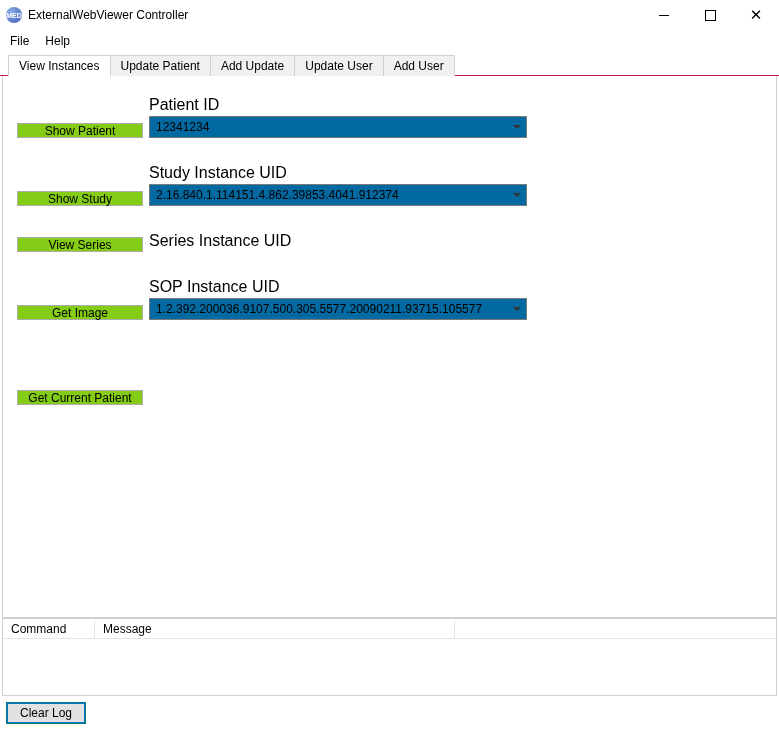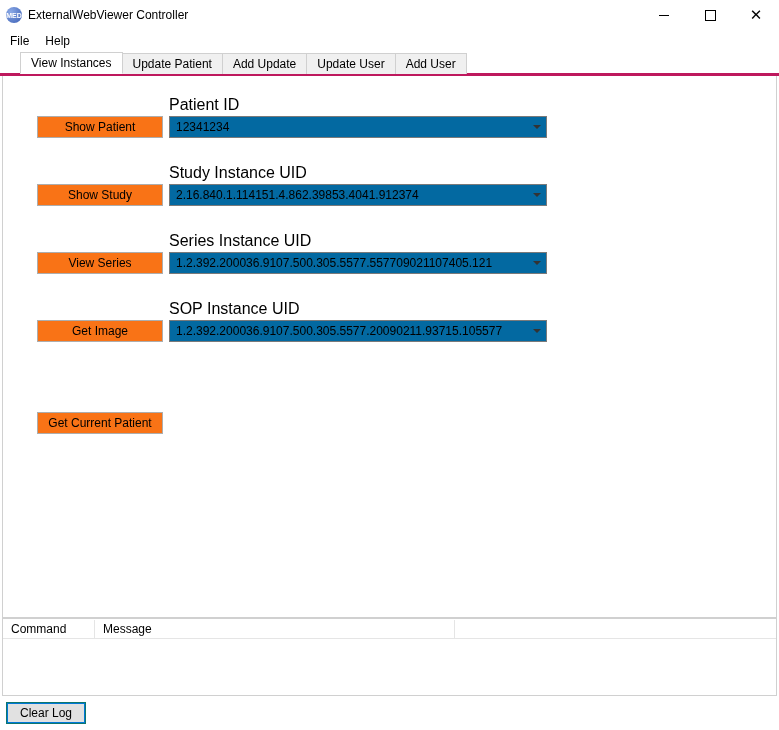--- a/index.html
+++ b/index.html
@@ -61,23 +61,23 @@
     .menubar {
       display: flex;
       padding: 2px 4px 4px 4px;
       gap: 4px;
     }
     .menubar-item {
       padding: 2px 6px;
     }
     .tabstrip {
       display: flex;
-      align-items: flex-end;
-      padding-left: 20px;
-      border-bottom: 3px solid #be185d;
+      align-items: flex-start;
+      padding-left: 8px;
+      border-bottom: 1px solid #be185d;
       background: #fff;
       height: 22px;
     }
     .tab {
       padding: 3px 10px 3px 10px;
       border: 1px solid #d0d0d0;
       border-bottom: none;
       background: #f0f0f0;
       margin-right: -1px;
       font-size: 12px;
@@ -107,28 +107,27 @@
       width: 126px;
     }
     .field-wrap {
       margin-left: 6px;
     }
     .field-label {
       font-size: 16px;
       margin-bottom: 2px;
     }
     .btn {
-      height: 22px;
-      background: #f97316;
+      height: 15px;
+      background: #84cc16;
       border: 1px solid #adadad;
       font-family: inherit;
       font-size: 12px;
       padding: 0 8px;
       cursor: default;
-      margin-left: 20px;
     }
     .combo {
       width: 378px;
       height: 22px;
       border: 1px solid #7a7a7a;
       background: #0369a1;
       display: flex;
       align-items: center;
       position: relative;
     }
@@ -239,24 +238,20 @@
         <div class="combo-text">2.16.840.1.114151.4.862.39853.4041.912374</div>
         <div class="combo-arrow"></div>
       </div>
     </div>
   </div>
 
   <div class="row">
     <button class="btn">View Series</button>
     <div class="field-wrap">
       <div class="field-label">Series Instance UID</div>
-      <div class="combo">
-        <div class="combo-text">1.2.392.200036.9107.500.305.5577.557709021107405.121</div>
-        <div class="combo-arrow"></div>
-      </div>
     </div>
   </div>
 
   <div class="row">
     <button class="btn">Get Image</button>
     <div class="field-wrap">
       <div class="field-label">SOP Instance UID</div>
       <div class="combo">
         <div class="combo-text">1.2.392.200036.9107.500.305.5577.20090211.93715.105577</div>
         <div class="combo-arrow"></div>

